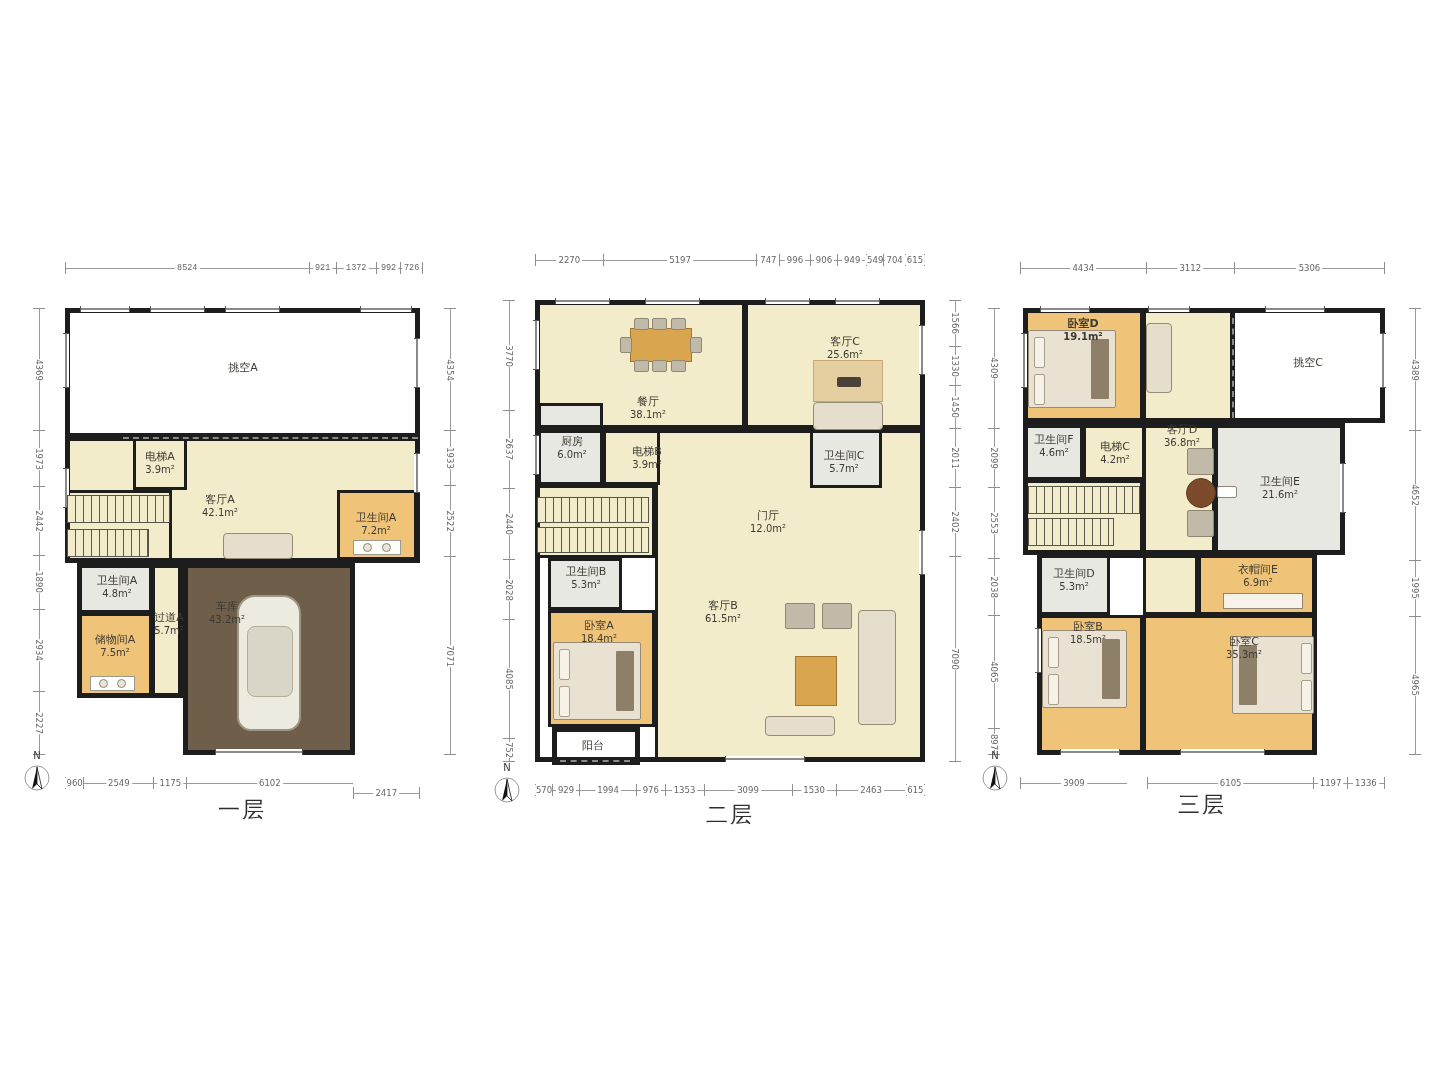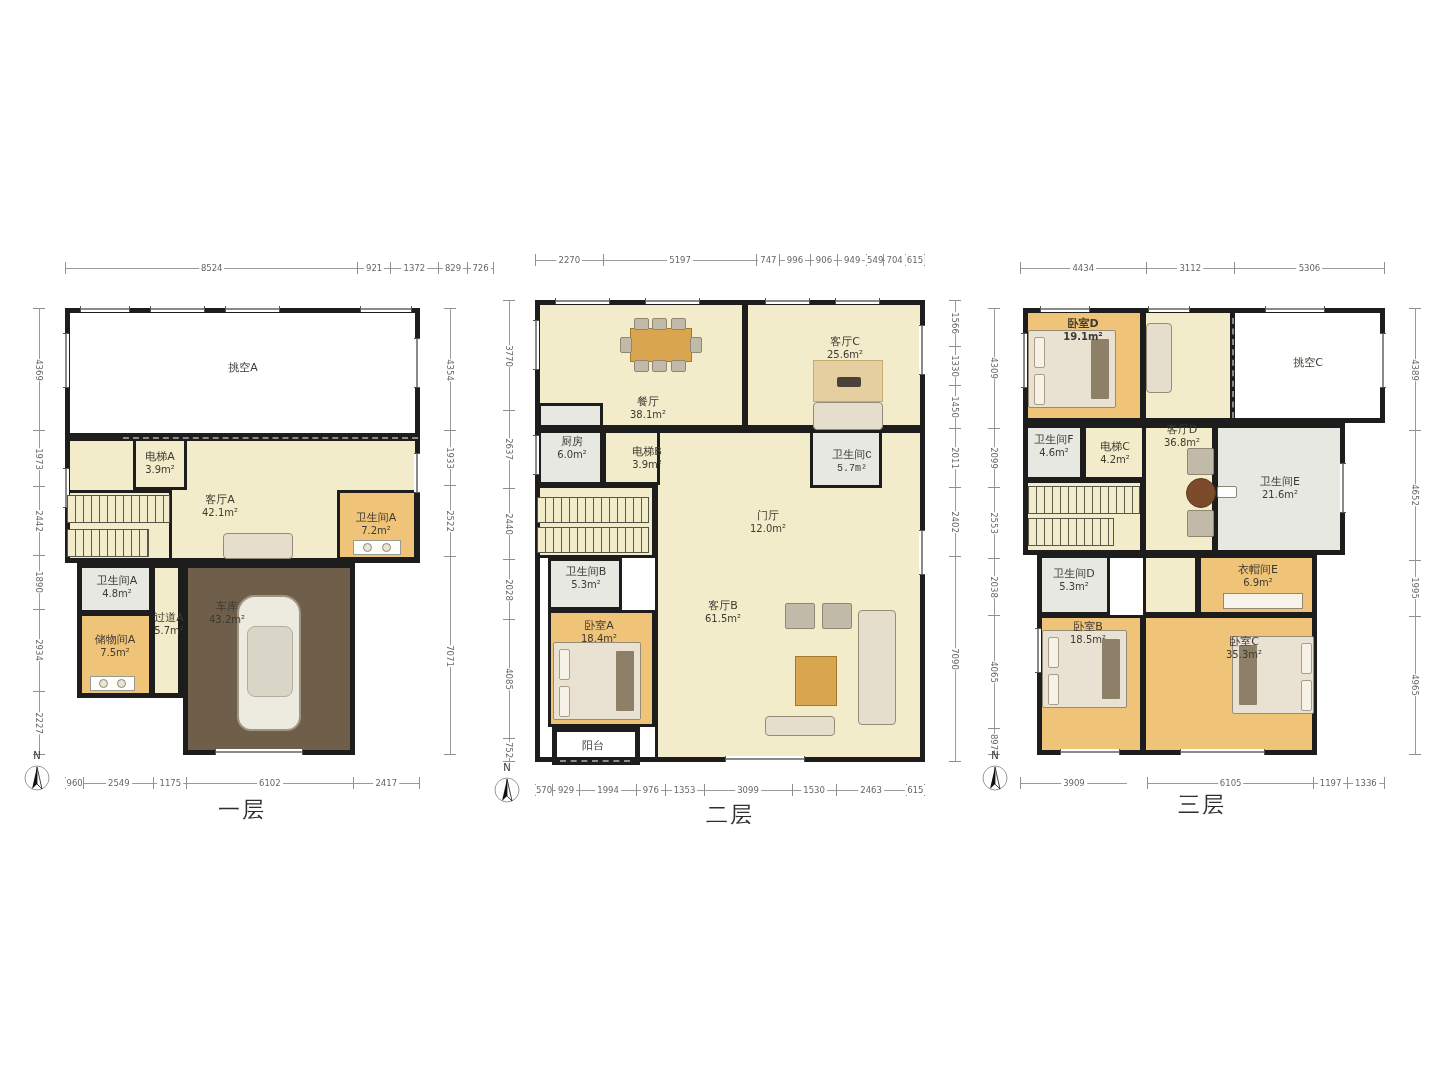--- a/index.html
+++ b/index.html
@@ -114,51 +114,51 @@
       </div>
       <div class="rlabel" style="left: 50px; top: 338px;">
         <span class="nm">储物间A</span>
         <span class="ar">7.5m²</span>
       </div>
       <div class="rlabel" style="left: 162px; top: 305px;">
         <span class="nm">车库</span>
         <span class="ar">43.2m²</span>
       </div>
     </div>
-    <div class="dim dim-h" style="position: absolute; left: 65px; top: 262px; width: 429px; height: 12px;">
+    <div class="dim dim-h" style="position: absolute; left: 65px; top: 262px; width: 358px; height: 12px; font-family: Liberation Mono, monospace;">
       <div class="seg" style="flex-grow: 8524;">
         <span>8524</span>
       </div>
       <div class="seg" style="flex-grow: 921;">
         <span>921</span>
       </div>
       <div class="seg" style="flex-grow: 1372;">
         <span>1372</span>
       </div>
       <div class="seg" style="flex-grow: 829;">
-        <span>829</span>
+        <span>992</span>
       </div>
       <div class="seg" style="flex-grow: 726;">
         <span>726</span>
       </div>
     </div>
     <div class="dim dim-h" style="position: absolute; left: 65px; top: 777px; width: 355px; height: 12px;">
       <div class="seg" style="flex-grow: 640;">
         <span>960</span>
       </div>
       <div class="seg" style="flex-grow: 2549;">
         <span>2549</span>
       </div>
       <div class="seg" style="flex-grow: 1175;">
         <span>1175</span>
       </div>
       <div class="seg" style="flex-grow: 6102;">
         <span>6102</span>
       </div>
-      <div class="seg" style="flex-grow: 2417;">
+      <div class="seg" style="flex-grow: 2417; margin-top: 10px;">
         <span>2417</span>
       </div>
     </div>
     <div class="dim dim-v" style="position: absolute; left: 33px; top: 308px; width: 12px; height: 447px;">
       <div class="seg" style="flex-grow: 4369;">
         <span>4369</span>
       </div>
       <div class="seg" style="flex-grow: 1973;">
         <span>1973</span>
       </div>
@@ -261,21 +261,21 @@
         <span class="ar">61.5m²</span>
       </div>
       <div class="rlabel" style="left: 37px; top: 148px;">
         <span class="nm">厨房</span>
         <span class="ar">6.0m²</span>
       </div>
       <div class="rlabel" style="left: 112px; top: 158px;">
         <span class="nm">电梯B</span>
         <span class="ar">3.9m²</span>
       </div>
-      <div class="rlabel" style="left: 317px; top: 162px; font-family: Liberation Mono, monospace;">
+      <div class="rlabel" style="left: 309px; top: 162px;">
         <span class="nm">卫生间C</span>
         <span class="ar">5.7m²</span>
       </div>
       <div class="rlabel" style="left: 51px; top: 278px;">
         <span class="nm">卫生间B</span>
         <span class="ar">5.3m²</span>
       </div>
       <div class="rlabel" style="left: 64px; top: 332px;">
         <span class="nm">卧室A</span>
         <span class="ar">18.4m²</span>

